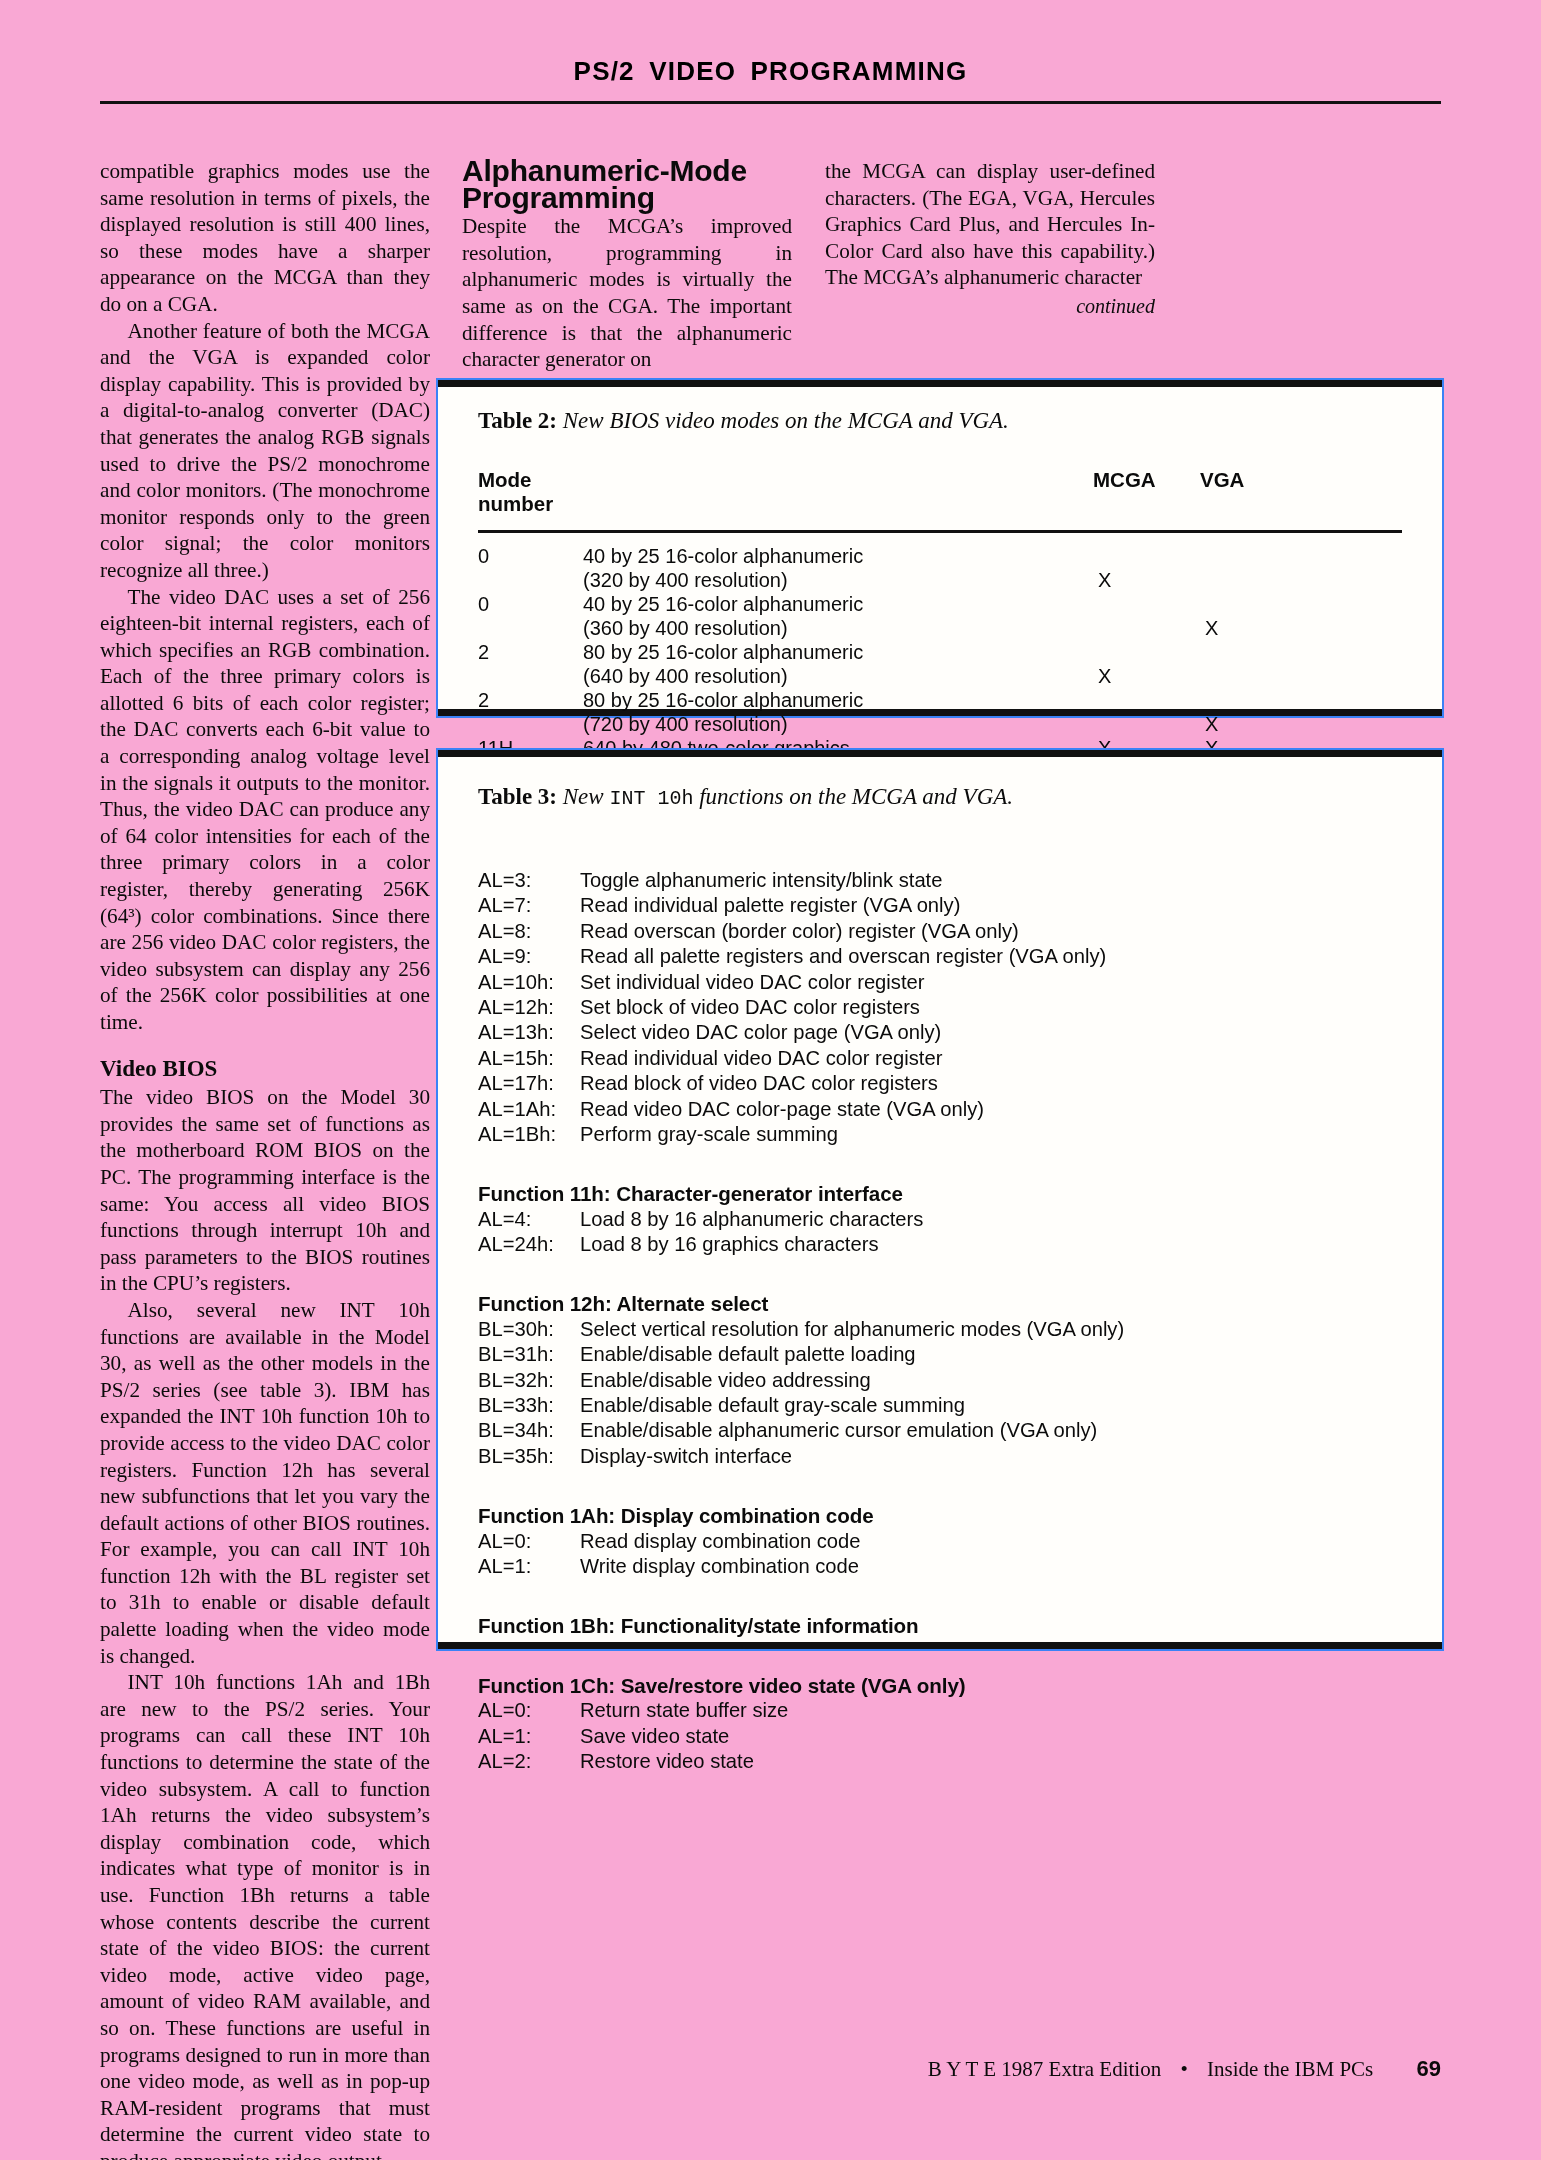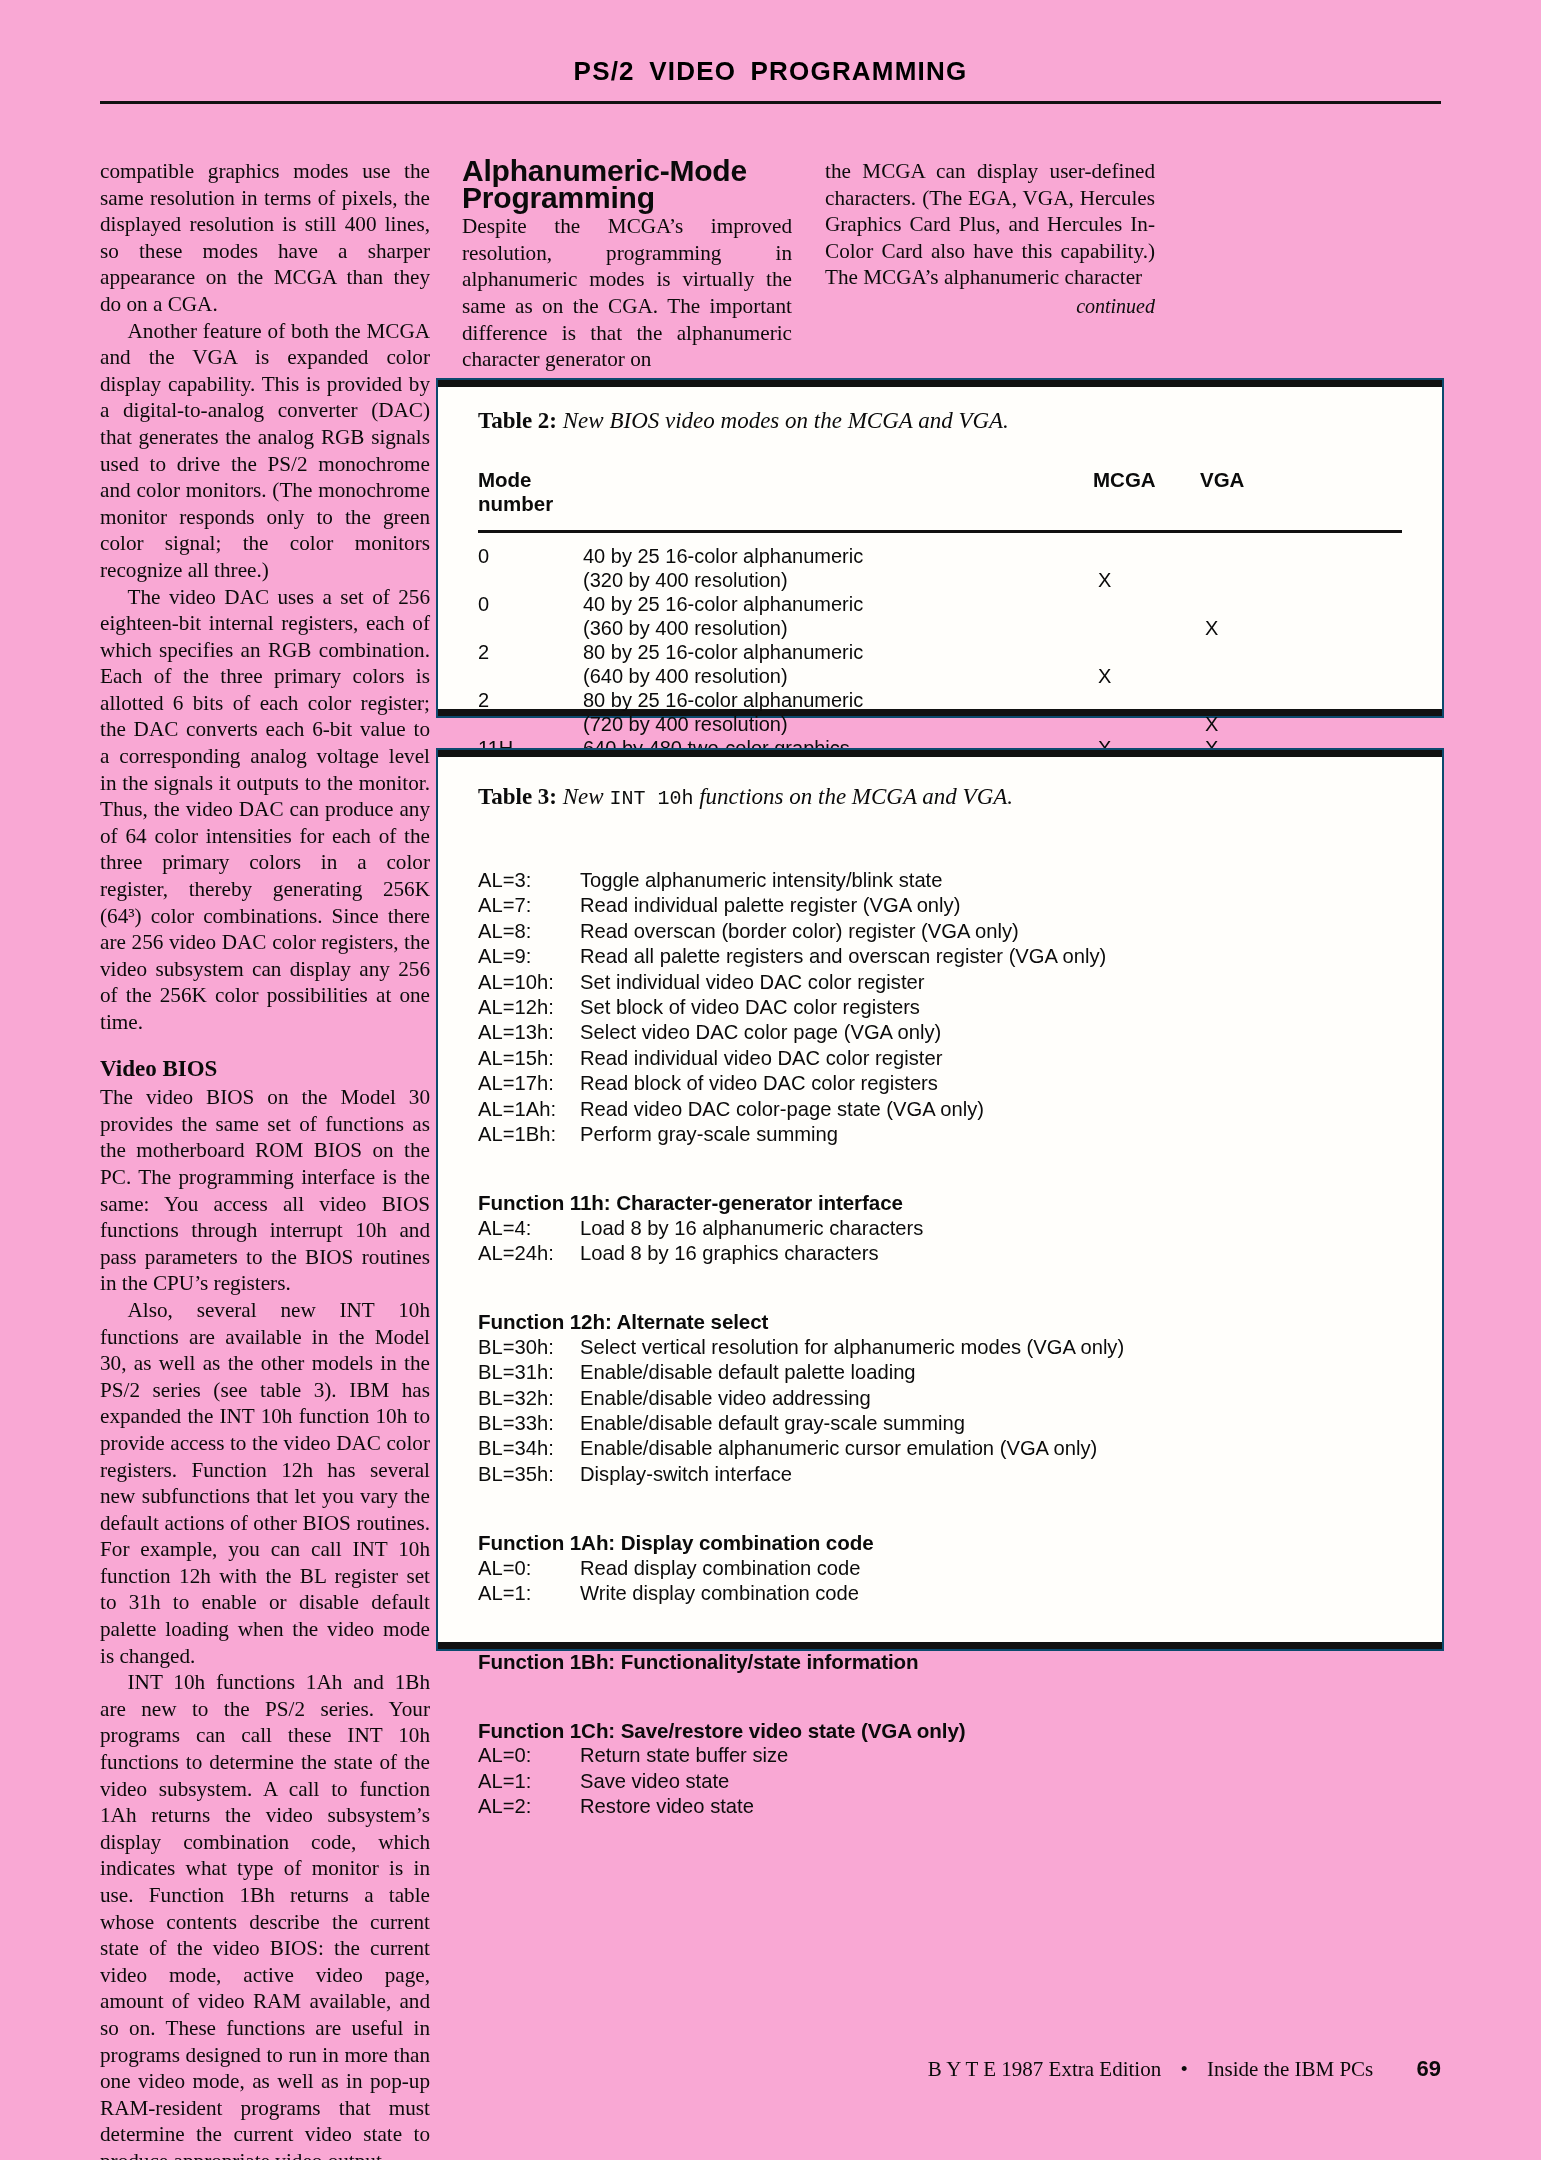--- a/index.html
+++ b/index.html
@@ -85,21 +85,21 @@
     text-align: right;
     font-style: italic;
     font-size: 20px;
     margin-top: 2px;
   }
 
   
   .tablebox {
     position: absolute;
     background: #fffefb;
-    border: 2px solid #0c4a6e;
+    border: 2px solid #3b82f6;
     box-sizing: border-box;
   }
   .tablebox .toprule {
     position: absolute;
     left: 0; right: 0; top: 0;
     height: 7px;
     background: #111;
   }
   .tablebox .botrule {
     position: absolute;
@@ -175,21 +175,21 @@
     left: 40px;
     right: 30px;
     top: 118px;
     font-family: "Liberation Sans", "DejaVu Sans", sans-serif;
     font-size: 20.2px;
     line-height: 25.4px;
   }
   .fnhead {
     font-weight: bold;
     font-size: 20.6px;
-    margin-top: 43px;
+    margin-top: 34px;
     letter-spacing: -0.1px;
   }
   .fnhead:first-child { margin-top: 0; }
   .fnrow { position: relative; height: 25.4px; }
   .fnrow .reg { position: absolute; left: 0; }
   .fnrow .txt { position: absolute; left: 102px; }
 
   
   .footer {
     position: absolute;

